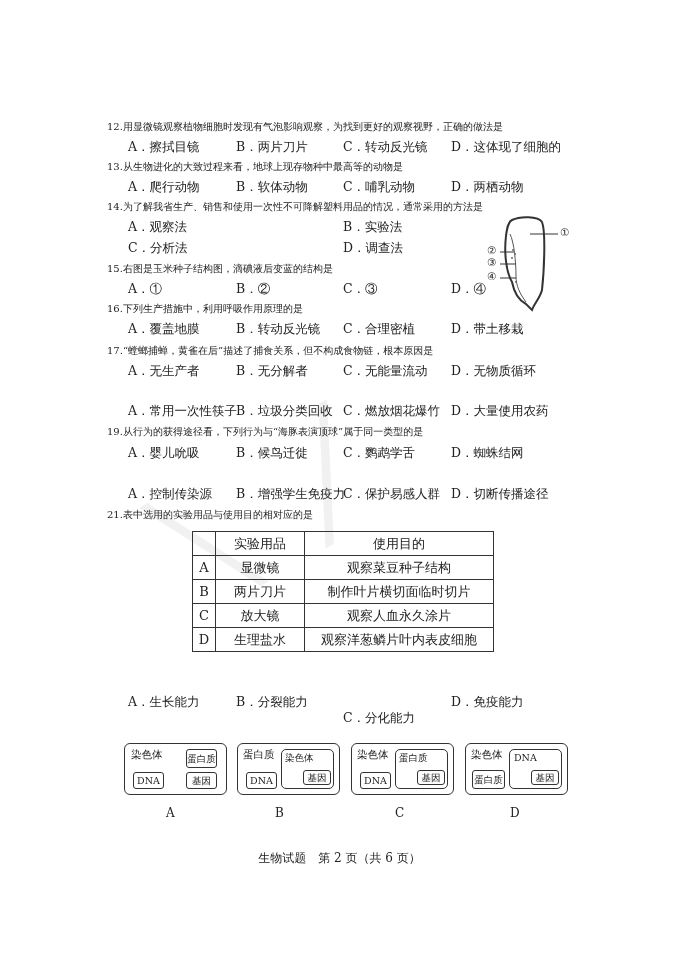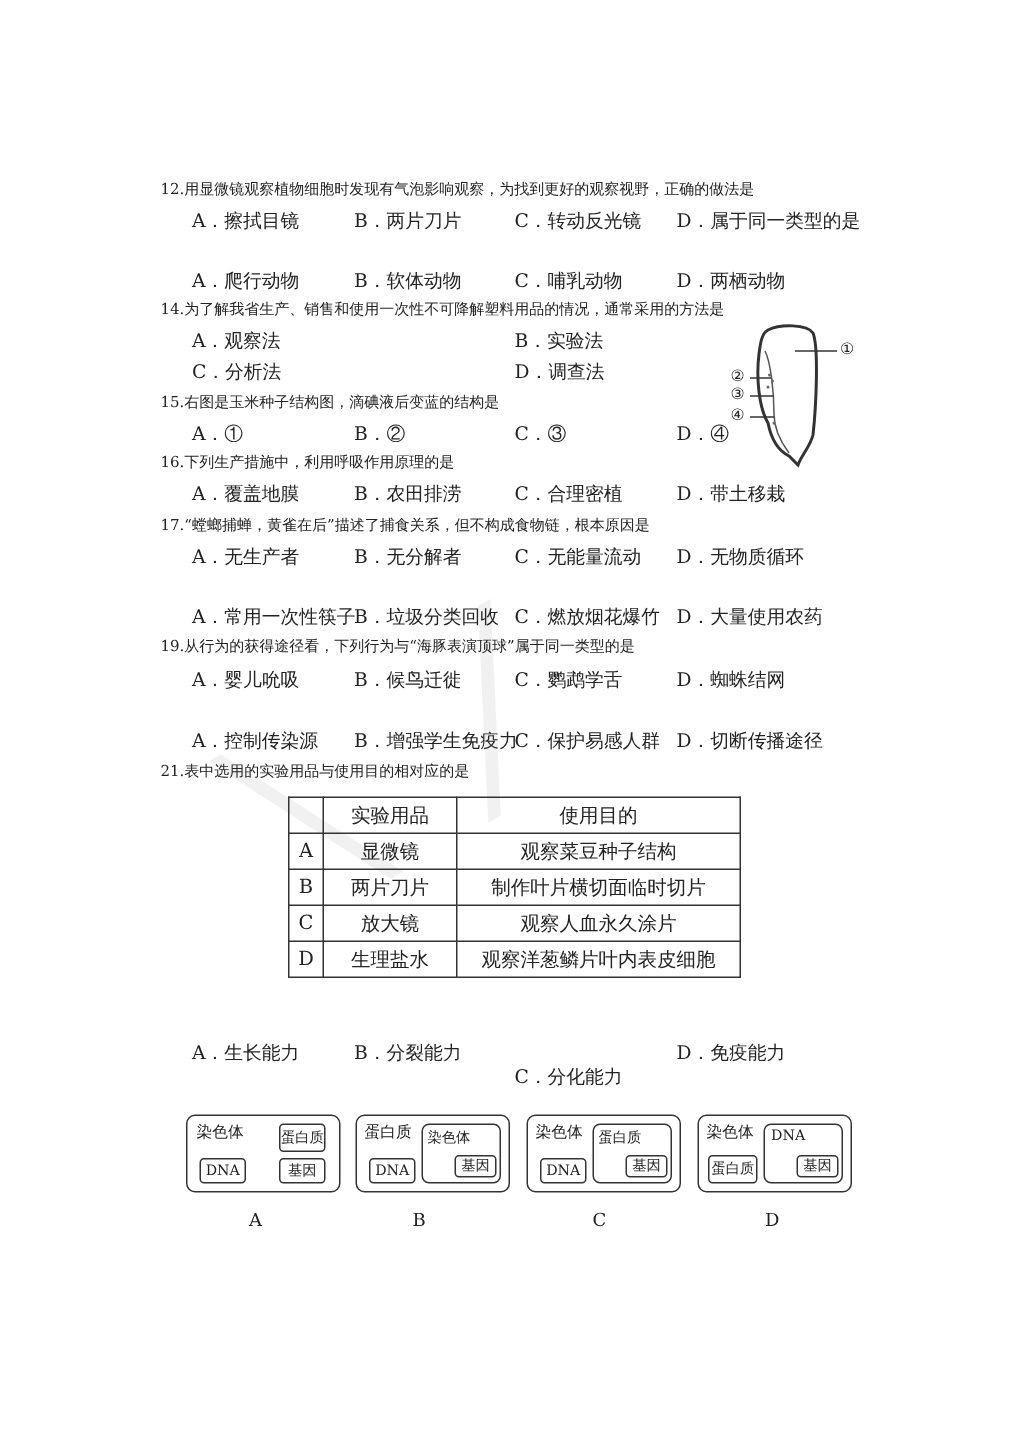--- a/index.html
+++ b/index.html
@@ -31,22 +31,25 @@
 <div class="page">
 
   <div class="watermark">╲ ╱</div>
 
   <div class="stem" style="top:119px">
     <span>12.</span><span>用显微镜观察植物细胞时发现有气泡影响观察，为找到更好的观察视野，正确的做法是</span>
   </div>
   <div class="opt" style="left:128px;top:139px">A．擦拭目镜</div>
   <div class="opt" style="left:236px;top:139px">B．两片刀片</div>
   <div class="opt" style="left:343px;top:139px">C．转动反光镜</div>
-  <div class="opt" style="left:451px;top:139px">D．属于同一类型的是</div>
-
+  <div class="opt" style="left:451px;top:139px">D．这体现了细胞的</div>
+
+  <div class="stem" style="top:159px">
+    <span>13.</span><span>从生物进化的大致过程来看，地球上现存物种中最高等的动物是</span>
+  </div>
   <div class="opt" style="left:128px;top:179px">A．爬行动物</div>
   <div class="opt" style="left:236px;top:179px">B．软体动物</div>
   <div class="opt" style="left:343px;top:179px">C．哺乳动物</div>
   <div class="opt" style="left:451px;top:179px">D．两栖动物</div>
 
   <div class="stem" style="top:199px">
     <span>14.</span><span>为了解我省生产、销售和使用一次性不可降解塑料用品的情况，通常采用的方法是</span>
   </div>
   <div class="opt" style="left:128px;top:219px">A．观察法</div>
   <div class="opt" style="left:343px;top:219px">B．实验法</div>
@@ -77,21 +80,21 @@
     <span class="lbl" style="left:110px;top:14px">①</span>
     <span class="lbl" style="left:37px;top:32px">②</span>
     <span class="lbl" style="left:37px;top:44px">③</span>
     <span class="lbl" style="left:37px;top:58px">④</span>
   </div>
 
   <div class="stem" style="top:301px">
     <span>16.</span><span>下列生产措施中，利用呼吸作用原理的是</span>
   </div>
   <div class="opt" style="left:128px;top:321px">A．覆盖地膜</div>
-  <div class="opt" style="left:236px;top:321px">B．农田排涝</div>
+  <div class="opt" style="left:236px;top:321px">B．转动反光镜</div>
   <div class="opt" style="left:343px;top:321px">C．合理密植</div>
   <div class="opt" style="left:451px;top:321px">D．带土移栽</div>
 
   <div class="stem" style="top:343px">
     <span>17.</span><span>“螳螂捕蝉，黄雀在后”描述了捕食关系，但不构成食物链，根本原因是</span>
   </div>
   <div class="opt" style="left:128px;top:363px">A．无生产者</div>
   <div class="opt" style="left:236px;top:363px">B．无分解者</div>
   <div class="opt" style="left:343px;top:363px">C．无能量流动</div>
   <div class="opt" style="left:451px;top:363px">D．无物质循环</div>
@@ -185,13 +188,14 @@
   <div class="diag" style="left:465px">
     <span class="lbl" style="left:5px;top:4px">染色体</span>
     <div class="box" style="left:6px;top:26px;width:33px;height:19px;line-height:17px">蛋白质</div>
     <div class="box" style="left:43px;top:5px;width:53px;height:40px;border-radius:5px">
       <span class="lbl" style="left:4px;top:2px;font-size:9.5px">DNA</span>
       <div class="box" style="left:21px;top:20px;width:28px;height:15px;line-height:13px">基因</div>
     </div>
   </div>
   <div class="diag-cap" style="left:510px">D</div>
 
+  <div class="footer">生物试题　第 2 页（共 6 页）</div>
 </div>
 
 </body></html>

